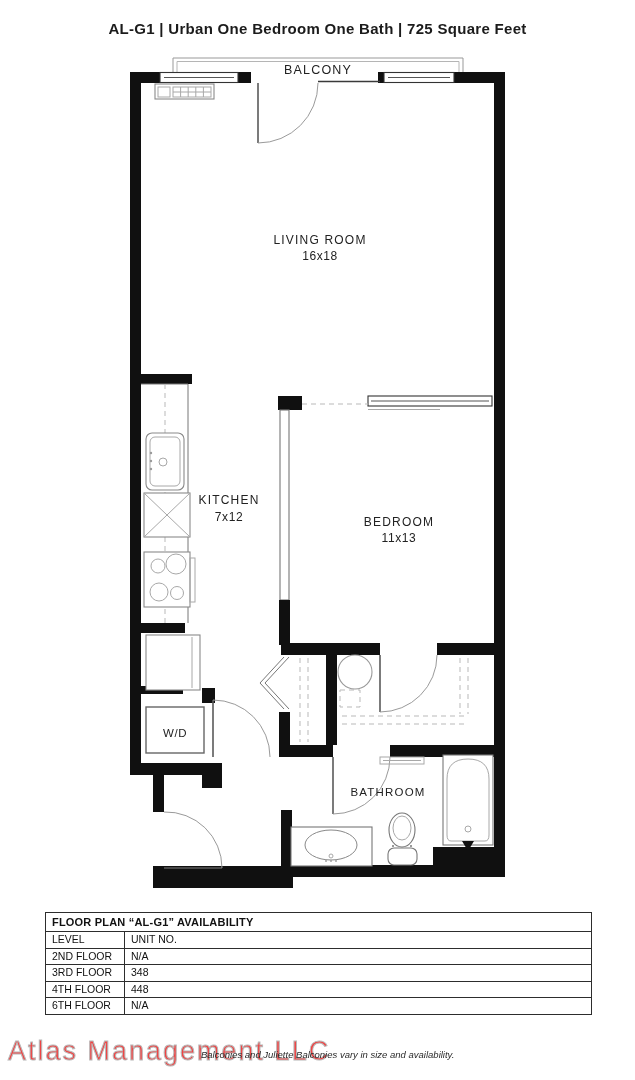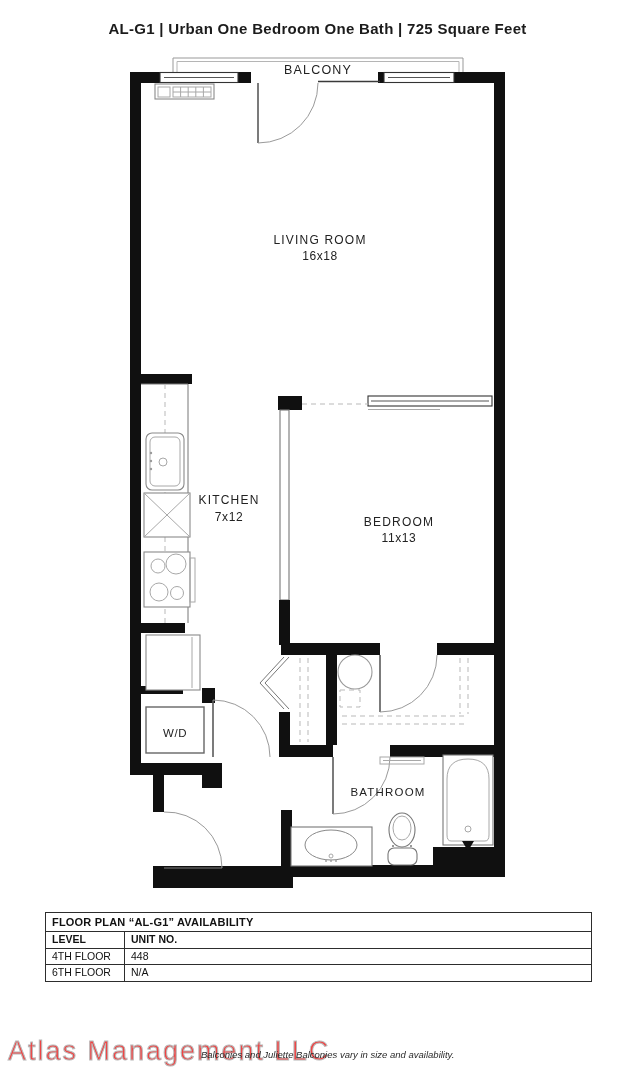--- a/index.html
+++ b/index.html
@@ -17,21 +17,21 @@
   .rlabel{font-family:"Liberation Sans",sans-serif;font-size:12px;fill:#222;
           letter-spacing:1.2px;text-anchor:middle;}
   .rdim{font-family:"Liberation Sans",sans-serif;font-size:12px;fill:#222;
         letter-spacing:.6px;text-anchor:middle;}
   
   .avail{position:absolute;left:45px;top:912px;width:547px;border-collapse:collapse;
          font-size:10.5px;color:#111;padding-left:36px;}
   .avail td,.avail th{border:1px solid #2d2d2d;padding:0 0 0 6px;text-align:left;
                       height:15.5px;line-height:15.5px;white-space:nowrap;}
   .avail .t-title th{font-weight:bold;height:18px;line-height:18px;font-size:11px;letter-spacing:.2px;}
-  .avail .t-head th{font-weight:bold;margin-left:8px;}
+  .avail .t-head th{font-weight:normal;margin-left:8px;}
   .avail .col-level{width:72px;}
   
   .watermark{position:absolute;left:8px;top:1036px;font-size:27px;letter-spacing:2px;
              color:#ef4444;-webkit-text-stroke:1px #b9b9b9;text-stroke:1px #b9b9b9;}
   .disclaimer{position:absolute;left:201px;top:1049px;font-size:9.5px;font-style:italic;
               font-weight:normal;color:#2b2b2b;}
 </style>
 </head>
 <body>
 
@@ -223,20 +223,28 @@
 <table class="avail">
   <tbody>
       <tr class="t-title">
     <th colspan="2">FLOOR PLAN “AL-G1” AVAILABILITY</th>
   </tr>
   <tr class="t-head">
     <th class="col-level">LEVEL</th>
     <th>UNIT NO.</th>
   </tr>
   <tr>
+    <td>2ND FLOOR</td>
+    <td>N/A</td>
+  </tr>
+  <tr>
+    <td>3RD FLOOR</td>
+    <td>348</td>
+  </tr>
+  <tr>
     <td>4TH FLOOR</td>
     <td>448</td>
   </tr>
   <tr>
     <td>6TH FLOOR</td>
     <td>N/A</td>
   </tr>
 </tbody>
   </table>
 

